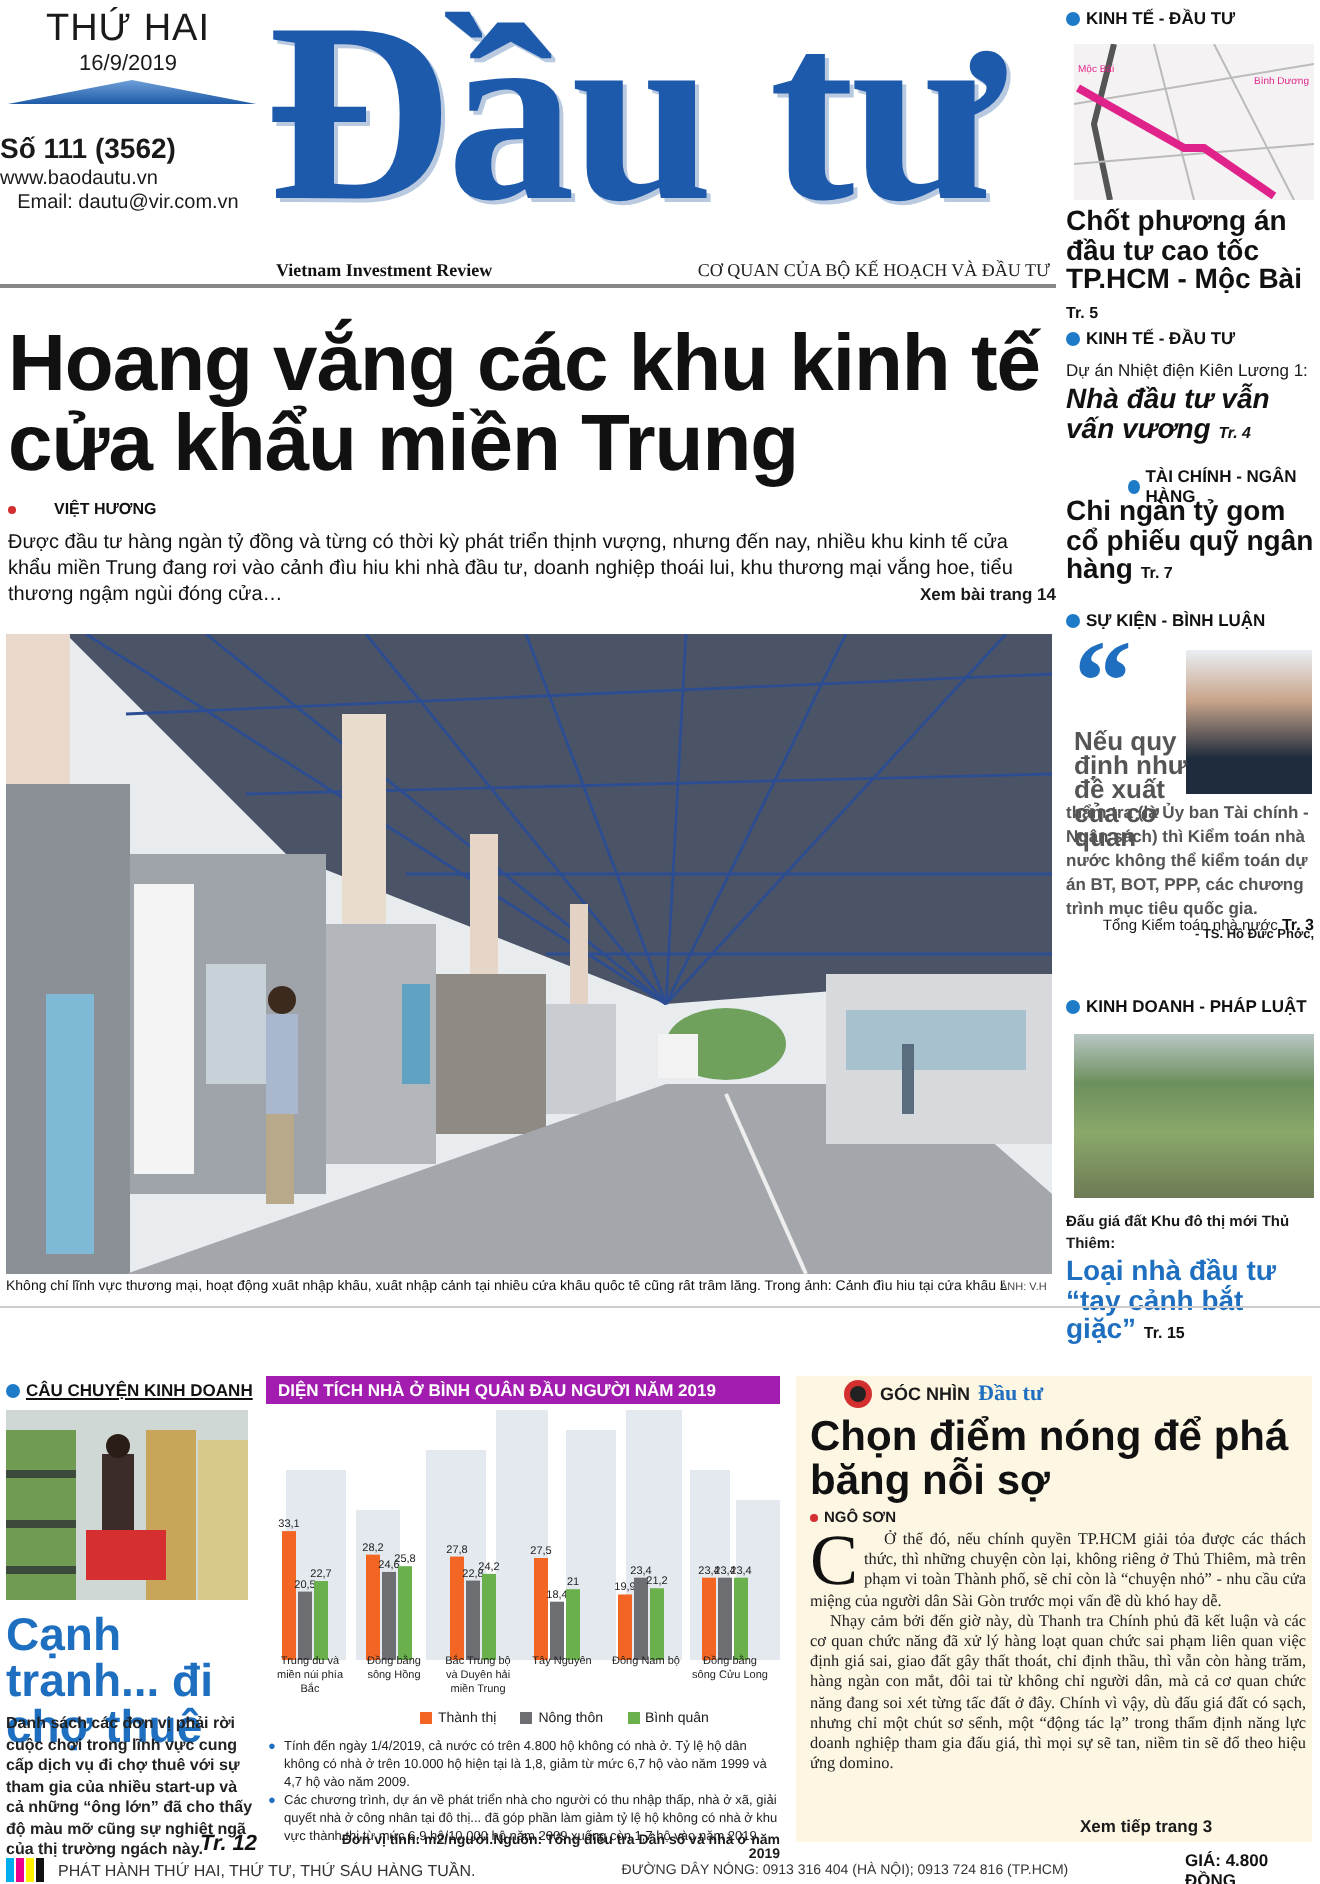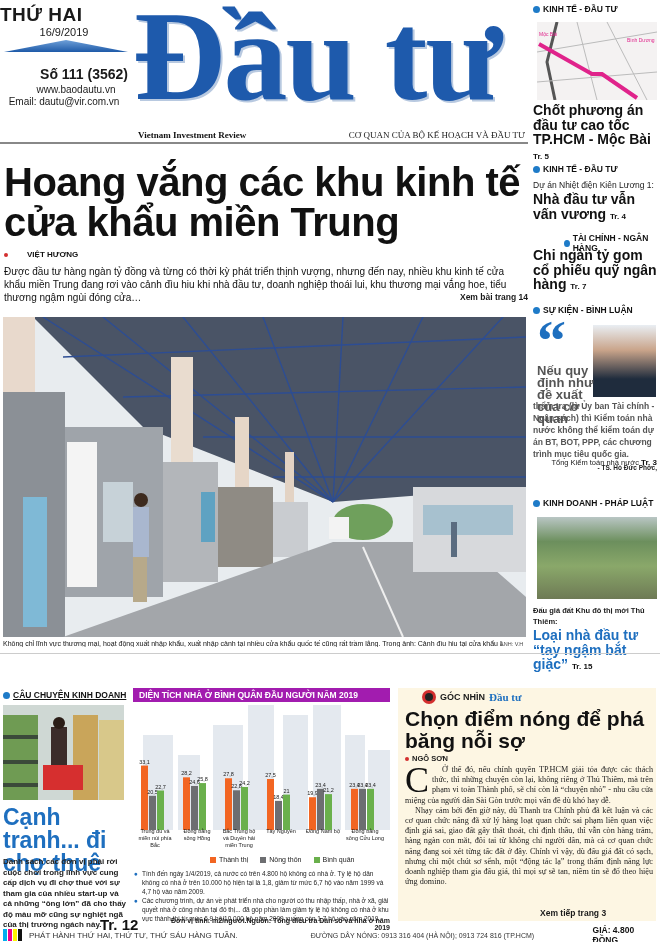--- a/index.html
+++ b/index.html
@@ -1,25 +1,25 @@
 <!DOCTYPE html>
 <html><head>
 <meta charset="utf-8">
 <style>
   * { box-sizing: border-box; margin: 0; padding: 0; }
   html, body { width: 660px; height: 942px; overflow: hidden; background: #ffffff; }
   body { font-family: "Liberation Sans", sans-serif; color: #1a1a1a; position: relative; }
   .abs { position: absolute; }
 
   
-  .day { left: 0; top: 4px; width: 128px; text-align: left; font-weight: bold; font-size: 19px; color: #1a1a1a; letter-spacing: 0.5px; }
+  .day { left: 0; top: 4px; width: 128px; text-align: center; font-weight: normal; font-size: 19px; color: #1a1a1a; letter-spacing: 0.5px; }
   .date { left: 0; top: 26px; width: 128px; text-align: center; font-size: 11px; color: #1a1a1a; }
   .date-bar { left: 4px; top: 40px; width: 124px; height: 12px; background: linear-gradient(180deg,#6fa0d8,#1e5aa8); clip-path: polygon(0 100%, 50% 0, 100% 100%); }
-  .issue { left: 0; top: 66px; width: 128px; text-align: right; font-weight: bold; font-size: 14px; }
-  .site { left: 0; top: 84px; width: 128px; text-align: center; font-size: 10px; margin-left: 12px; }
+  .issue { left: 0; top: 66px; width: 128px; text-align: left; font-weight: bold; font-size: 14px; }
+  .site { left: 0; top: 84px; width: 128px; text-align: left; font-size: 10px; }
   .email { left: 0; top: 96px; width: 128px; text-align: center; font-size: 10px; }
 
   
   .logo { left: 133px; top: -14px; width: 395px; font-family: "Liberation Serif", serif; font-weight: bold; font-size: 128px; line-height: 140px; color: #1e5aac; letter-spacing: -2px; text-shadow: 2px 2px 0 #b8c9e0; white-space: nowrap; }
   .vir { left: 138px; top: 130px; font-family: "Liberation Serif", serif; font-weight: bold; font-size: 9px; color: #111; }
   .agency { left: 325px; top: 130px; font-family: "Liberation Serif", serif; font-size: 9px; color: #222; width: 200px; text-align: right; }
   .mast-rule { left: 0; top: 142px; width: 528px; height: 2px; background: #888; }
 
   
   .sec-tag { font-weight: bold; font-size: 8.5px; color: #111; display: flex; align-items: center; gap: 3px; }
@@ -109,21 +109,21 @@
 <div class="abs r-col r-head" style="top:103px; font-size:14px;">
   <span>Chốt phương án đầu tư cao tốc TP.HCM - Mộc Bài</span>
   <span class="tr">Tr. 5</span>
 </div>
 
 <div class="abs r-col sec-tag" style="top:164px;">
   <span class="dot"></span>
   <span>KINH TẾ - ĐẦU TƯ</span>
 </div>
 <div class="abs r-col" style="top:180px; font-size:8.5px;">Dự án Nhiệt điện Kiên Lương 1:</div>
-<div class="abs r-col r-head" style="top:192px; font-size:14px;">
+<div class="abs r-col r-head" style="top:192px; font-size:14px;font-style:italic;">
   <span>Nhà đầu tư vẫn vấn vương</span>
   <span class="tr">Tr. 4</span>
 </div>
 
 <div class="abs r-col sec-tag" style="top:233px;padding-left:31px;">
   <span class="dot"></span>
   <span>TÀI CHÍNH - NGÂN HÀNG</span>
 </div>
 <div class="abs r-col r-head" style="top:248px; font-size:14px;">
   <span>Chi ngàn tỷ gom cổ phiếu quỹ ngân hàng</span>
@@ -144,21 +144,21 @@
   <span class="tr">Tr. 3</span>
 </div>
 
 <div class="abs r-col sec-tag" style="top:498px;">
   <span class="dot"></span>
   <span>KINH DOANH - PHÁP LUẬT</span>
 </div>
 <div class="abs" style="left:537px; top:517px; width:120px; height:82px; background:linear-gradient(180deg,#b9c6c4 0%, #6c8f5d 30%, #8aa86a 60%, #6e7a55 100%);"></div>
 <div class="abs r-col" style="top:605px; font-weight:bold; font-size:7.5px; line-height:11px;">Đấu giá đất Khu đô thị mới Thủ Thiêm:</div>
 <div class="abs r-col r-head" style="top:628px; font-size:14px; color:#1e6fbf;">
-  <span>Loại nhà đầu tư “tay ngậm bắt giặc”</span>
+  <span>Loại nhà đầu tư “tay cảnh bắt giặc”</span>
   <span class="tr">Tr. 15</span>
 </div>
 
 <div class="abs headline">Hoang vắng các khu kinh tế cửa khẩu miền Trung</div>
 <div class="abs byline">
   <span class="rdot"></span>
   <span>VIỆT HƯƠNG</span>
 </div>
 <div class="abs lede">Được đầu tư hàng ngàn tỷ đồng và từng có thời kỳ phát triển thịnh vượng, nhưng đến nay, nhiều khu kinh tế cửa khẩu miền Trung đang rơi vào cảnh đìu hiu khi nhà đầu tư, doanh nghiệp thoái lui, khu thương mại vắng hoe, tiểu thương ngậm ngùi đóng cửa…</div>
 <div class="abs see-more">Xem bài trang 14</div>
@@ -232,21 +232,21 @@
       <rect x="0" y="78" width="35" height="4" fill="#3b4a3a"></rect>
     <rect x="70" y="10" width="25" height="85" fill="#c9a55a"></rect>
     <rect x="96" y="15" width="25" height="80" fill="#d8c88a"></rect>
     <rect x="48" y="22" width="16" height="40" fill="#3b2c2a"></rect>
     <circle cx="56" cy="18" r="6" fill="#2a1d17"></circle>
     <rect x="40" y="60" width="40" height="25" fill="#d62f2f"></rect>
   </svg>
 </div>
 <div class="abs bl-head">Cạnh tranh... đi chợ thuê</div>
 <div class="abs bl-text">Danh sách các đơn vị phải rời cuộc chơi trong lĩnh vực cung cấp dịch vụ đi chợ thuê với sự tham gia của nhiều start-up và cả những “ông lớn” đã cho thấy độ màu mỡ cũng sự nghiệt ngã của thị trường ngách này.</div>
-<div class="abs tr bl-tr" style="font-size:15px;">Tr. 12</div>
+<div class="abs tr bl-tr" style="font-size:11px;font-style:italic;">Tr. 12</div>
 
 <div class="abs chart-title">DIỆN TÍCH NHÀ Ở BÌNH QUÂN ĐẦU NGƯỜI NĂM 2019</div>
 <div class="abs chart-area">
   <svg id="chart-svg" width="257" height="125" viewBox="0 0 257 125">
     <g fill="#e4e9ef">
       <rect x="10" y="30" width="30" height="95"></rect>
         <rect x="45" y="50" width="22" height="75"></rect>
       <rect x="80" y="20" width="30" height="105"></rect>
         <rect x="115" y="0" width="26" height="125"></rect>
       <rect x="150" y="10" width="25" height="115"></rect>

